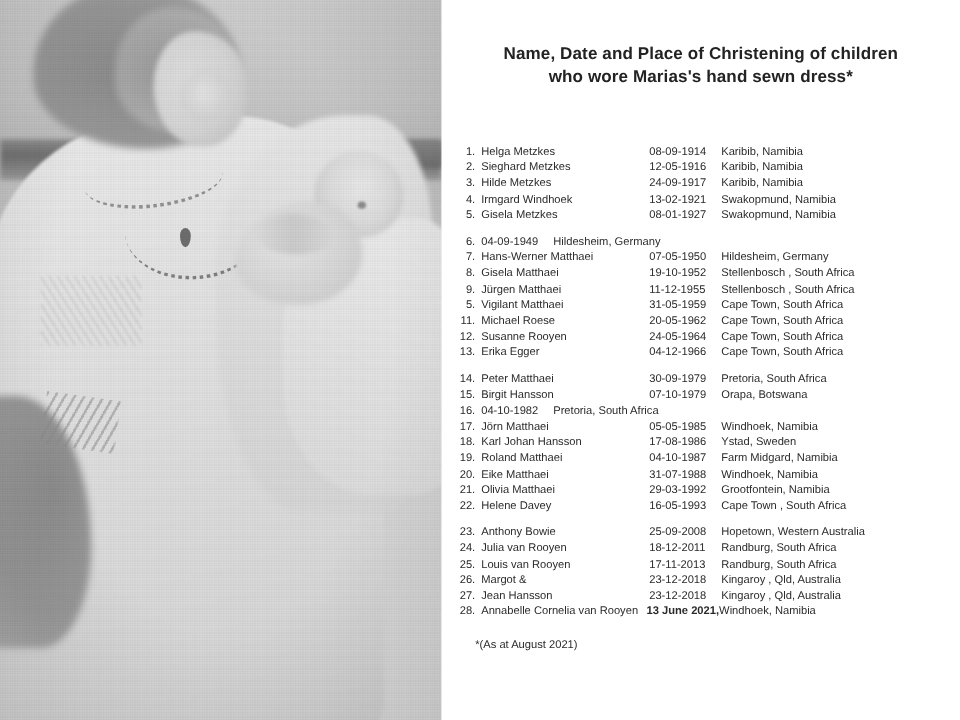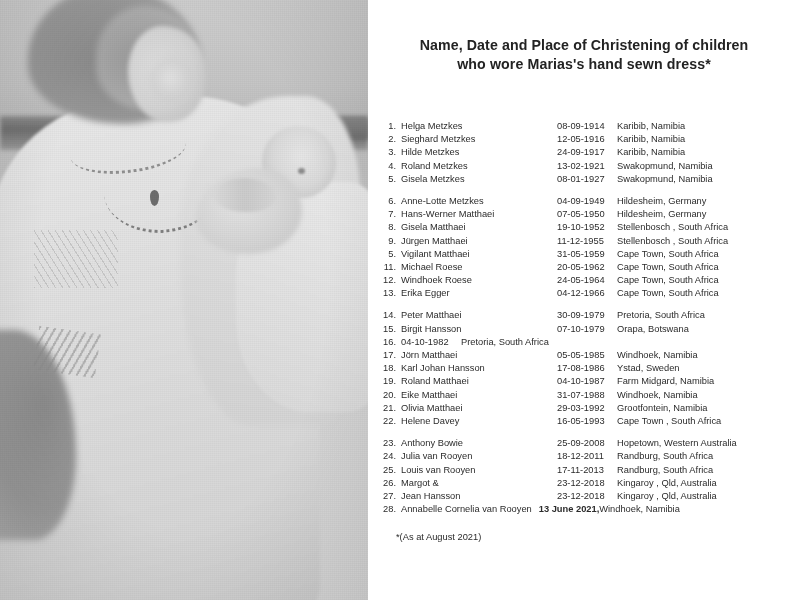--- a/index.html
+++ b/index.html
@@ -273,21 +273,21 @@
     color: #2b2b2b;
     white-space: nowrap;
   }
   .num {
     width: 28px;
     text-align: right;
     padding-right: 5px;
     flex: 0 0 auto;
   }
   .name {
-    width: 156px;
+    width: 140px;
     flex: 0 0 auto;
   }
   .date {
     width: 60px;
     flex: 0 0 auto;
   }
   .place {
     flex: 1 1 auto;
   }
   
@@ -359,35 +359,34 @@
             <span class="place">Karibib, Namibia</span>
           </div>
           <div class="row">
             <span class="num">3.</span>
             <span class="name">Hilde Metzkes</span>
             <span class="date">24-09-1917</span>
             <span class="place">Karibib, Namibia</span>
           </div>
           <div class="row">
             <span class="num">4.</span>
-            <span class="name">Roland Metzkes</span>
+            <span class="name">Irmgard Windhoek</span>
             <span class="date">13-02-1921</span>
             <span class="place">Swakopmund, Namibia</span>
           </div>
           <div class="row">
             <span class="num">5.</span>
             <span class="name">Gisela Metzkes</span>
             <span class="date">08-01-1927</span>
             <span class="place">Swakopmund, Namibia</span>
           </div>
         </div>
         <div class="group">
           <div class="row">
             <span class="num">6.</span>
-            <span class="name">Anne-Lotte Metzkes</span>
             <span class="date">04-09-1949</span>
             <span class="place">Hildesheim, Germany</span>
           </div>
           <div class="row">
             <span class="num">7.</span>
             <span class="name">Hans-Werner Matthaei</span>
             <span class="date">07-05-1950</span>
             <span class="place">Hildesheim, Germany</span>
           </div>
           <div class="row">
@@ -409,21 +408,21 @@
             <span class="place">Cape Town, South Africa</span>
           </div>
           <div class="row">
             <span class="num">11.</span>
             <span class="name">Michael Roese</span>
             <span class="date">20-05-1962</span>
             <span class="place">Cape Town, South Africa</span>
           </div>
           <div class="row">
             <span class="num">12.</span>
-            <span class="name">Windhoek Roese</span>
+            <span class="name">Susanne Rooyen</span>
             <span class="date">24-05-1964</span>
             <span class="place">Cape Town, South Africa</span>
           </div>
           <div class="row">
             <span class="num">13.</span>
             <span class="name">Erika Egger</span>
             <span class="date">04-12-1966</span>
             <span class="place">Cape Town, South Africa</span>
           </div>
         </div>

